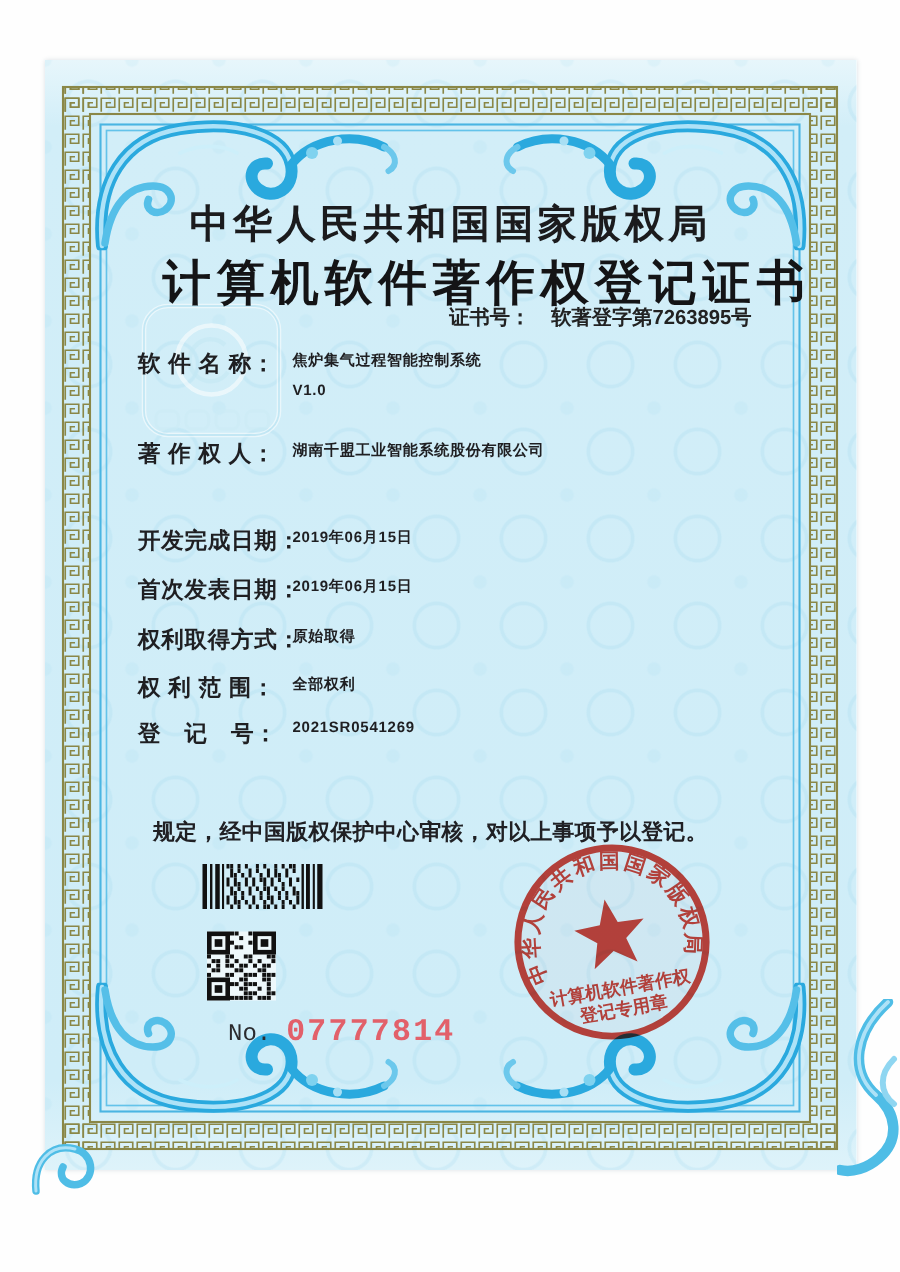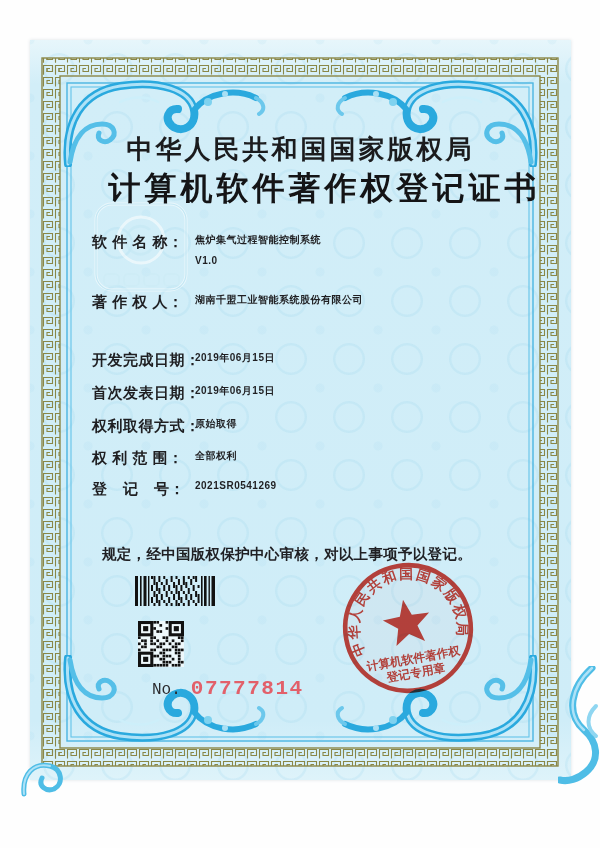--- a/index.html
+++ b/index.html
@@ -123,20 +123,23 @@
       <circle cx="49" cy="40" r="23" fill="none" stroke="#ffffff" stroke-width="3"></circle>
       <path d="M58,30 a14,14 0 1 0 2,18" fill="none" stroke="#c4e8f4" stroke-width="3"></path>
       <rect x="12" y="74" width="15" height="12" rx="4" fill="none" stroke="#cdecf6" stroke-width="2.2"></rect>
       <rect x="32" y="74" width="15" height="12" rx="4" fill="none" stroke="#cdecf6" stroke-width="2.2"></rect>
       <rect x="52" y="74" width="15" height="12" rx="4" fill="none" stroke="#cdecf6" stroke-width="2.2"></rect>
       <rect x="72" y="74" width="15" height="12" rx="4" fill="none" stroke="#cdecf6" stroke-width="2.2"></rect>
     </svg>
 
     <div class="authority">中华人民共和国国家版权局</div>
     <div class="cert-title">计算机软件著作权登记证书</div>
+    <div class="certno-line">
+      <span class="lbl">证书号：</span><span>软著登字第7263895号</span>
+    </div>
 
     <div class="field-row" style="top:193px">
       <span class="field-label">软 件 名 称：</span>
       <span class="field-value">焦炉集气过程智能控制系统</span>
     </div>
     <div class="field-row" style="top:215px">
       <span class="field-value">V1.0</span>
     </div>
     <div class="field-row" style="top:253px">
       <span class="field-label">著 作 权 人：</span>

